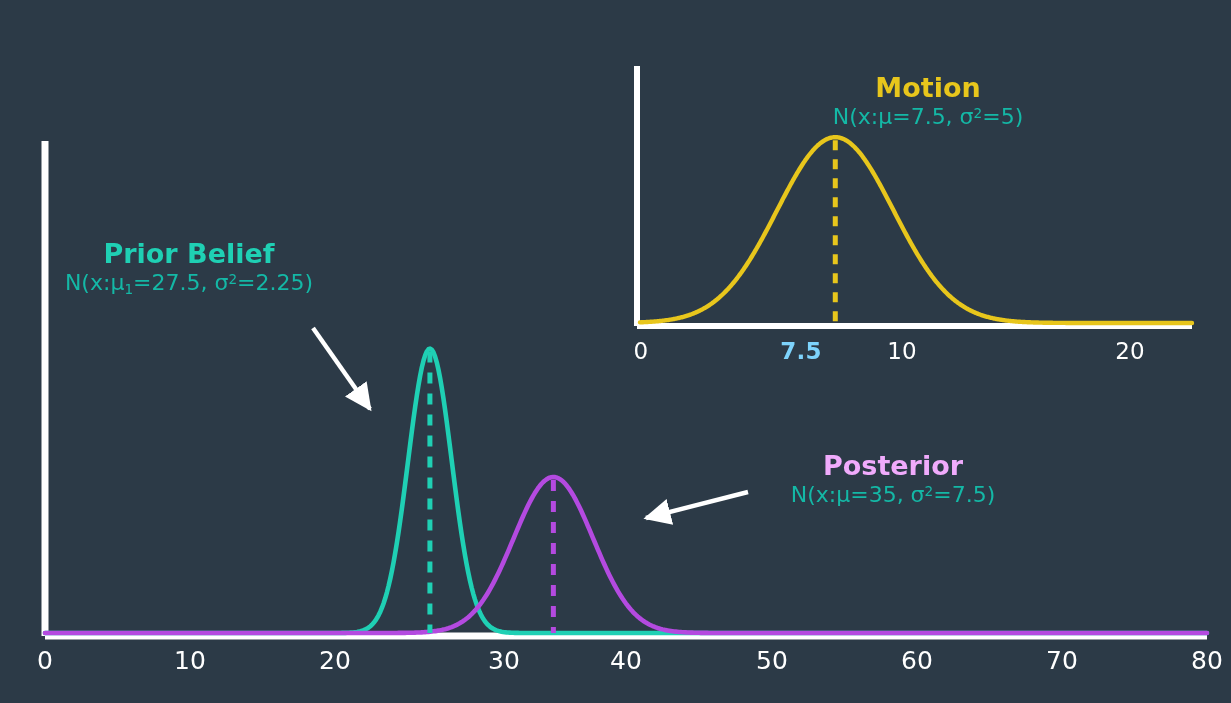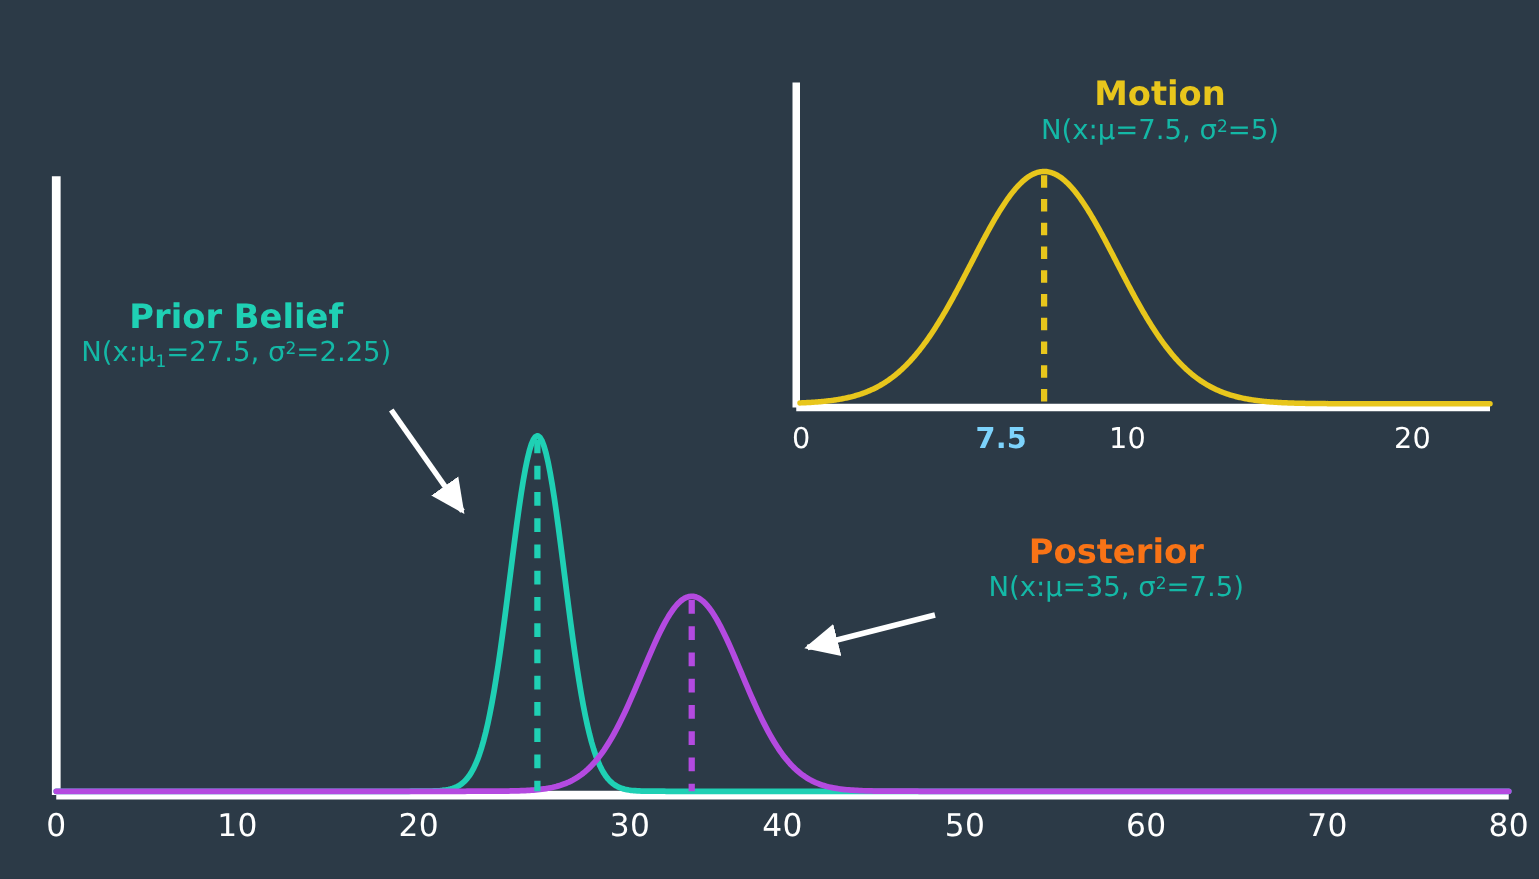--- a/index.html
+++ b/index.html
@@ -58,22 +58,22 @@
   }
   .ann .formula sub {
     font-size: 0.62em;
     vertical-align: -0.32em;
   }
   .ann .formula sup {
     font-size: 0.62em;
     vertical-align: 0.42em;
   }
   .t-prior { color: #1fd0b4; }
-  .t-post  { color: #f97316; }
-  .t-motion{ color: #e8c61c; }
+  .t-post  { color: #f0abfc; margin-top: 24px; }
+  .t-motion{ color: #e8c61c; margin-top: 12px; }
 </style>
 </head>
 <body>
 
 <div id="page">
 
   <svg class="layer" viewBox="0 0 1231 703" preserveAspectRatio="none">
     <defs>
       <marker id="arrowhead" markerWidth="7" markerHeight="7" refX="5.6" refY="3.5" orient="auto" markerUnits="strokeWidth">
         <path d="M0,0.5 L6.2,3.5 L0,6.5 Z" fill="#ffffff"></path>

